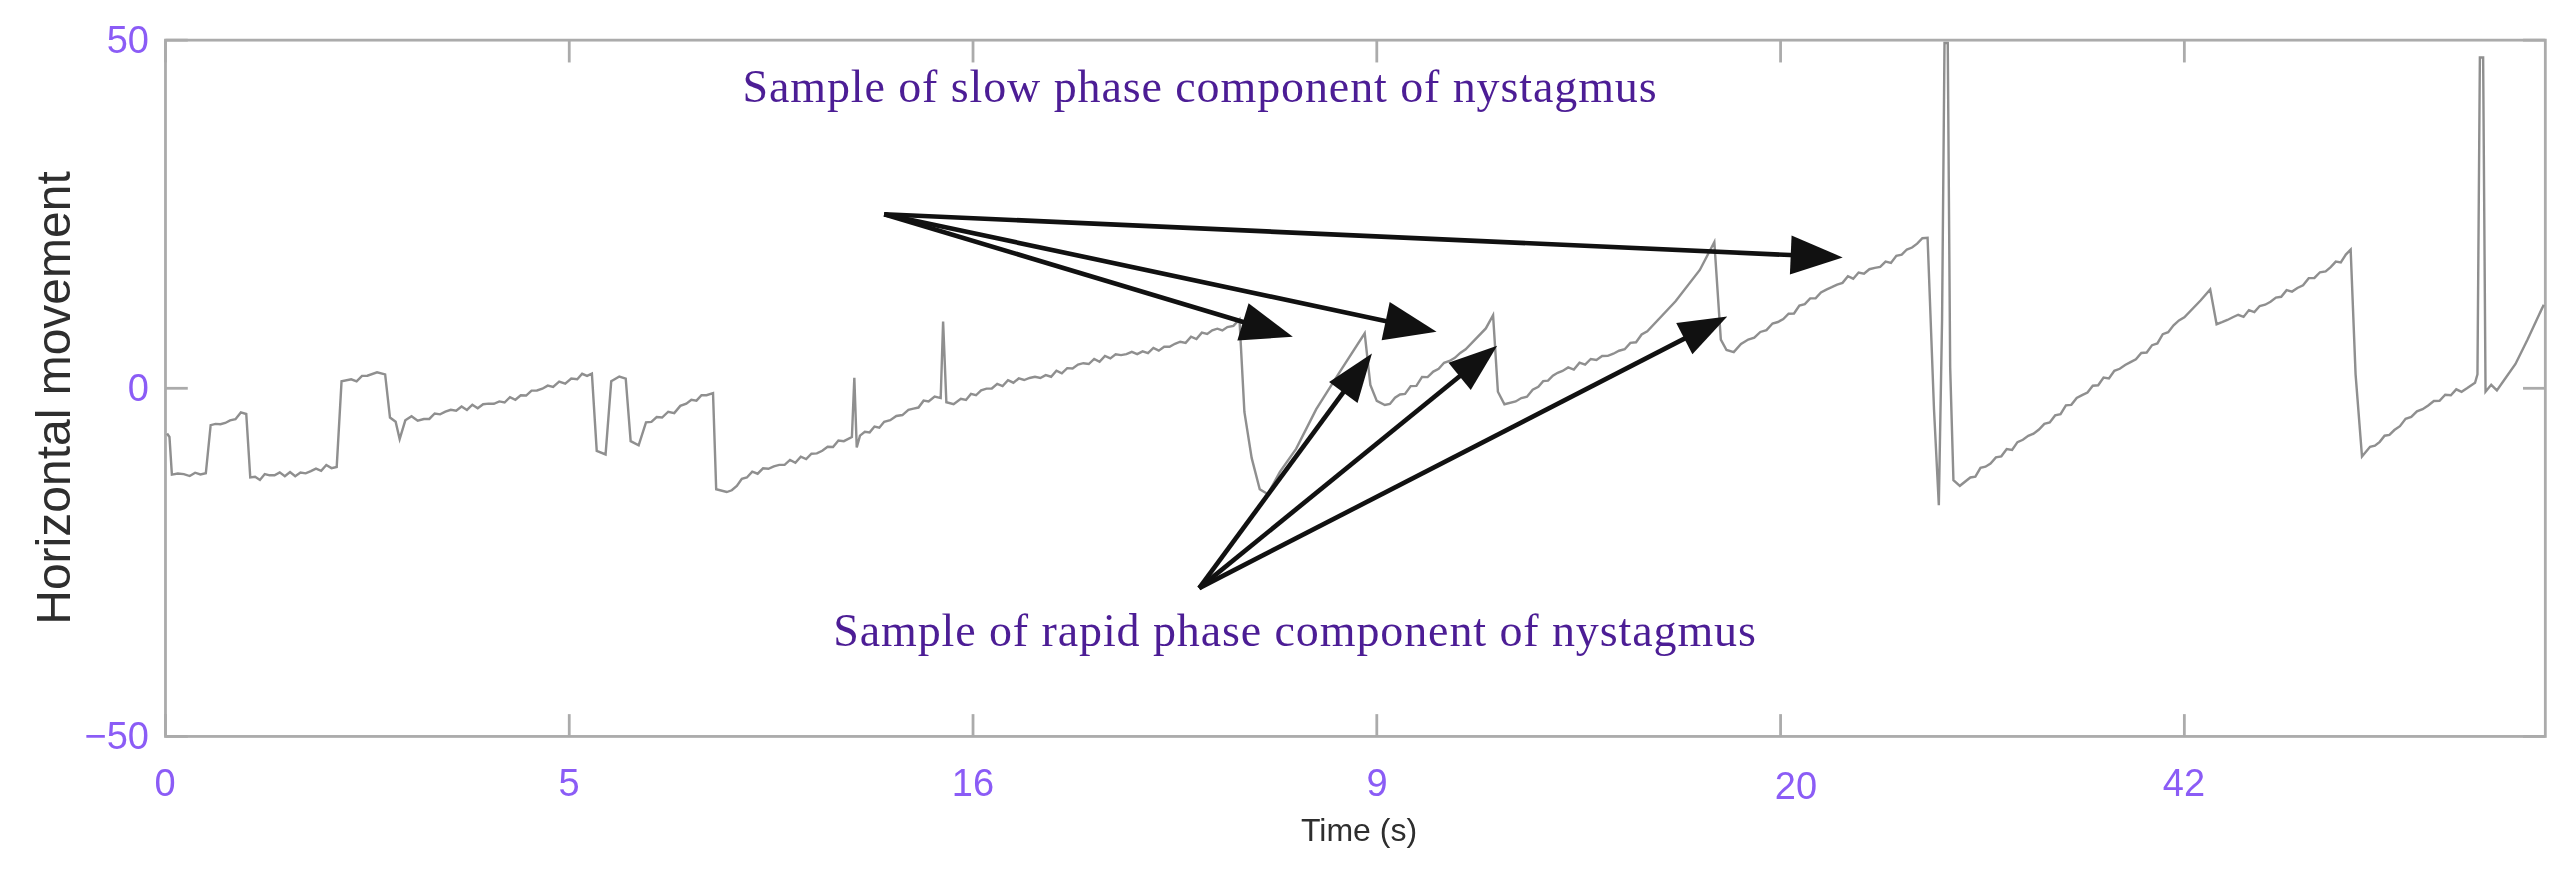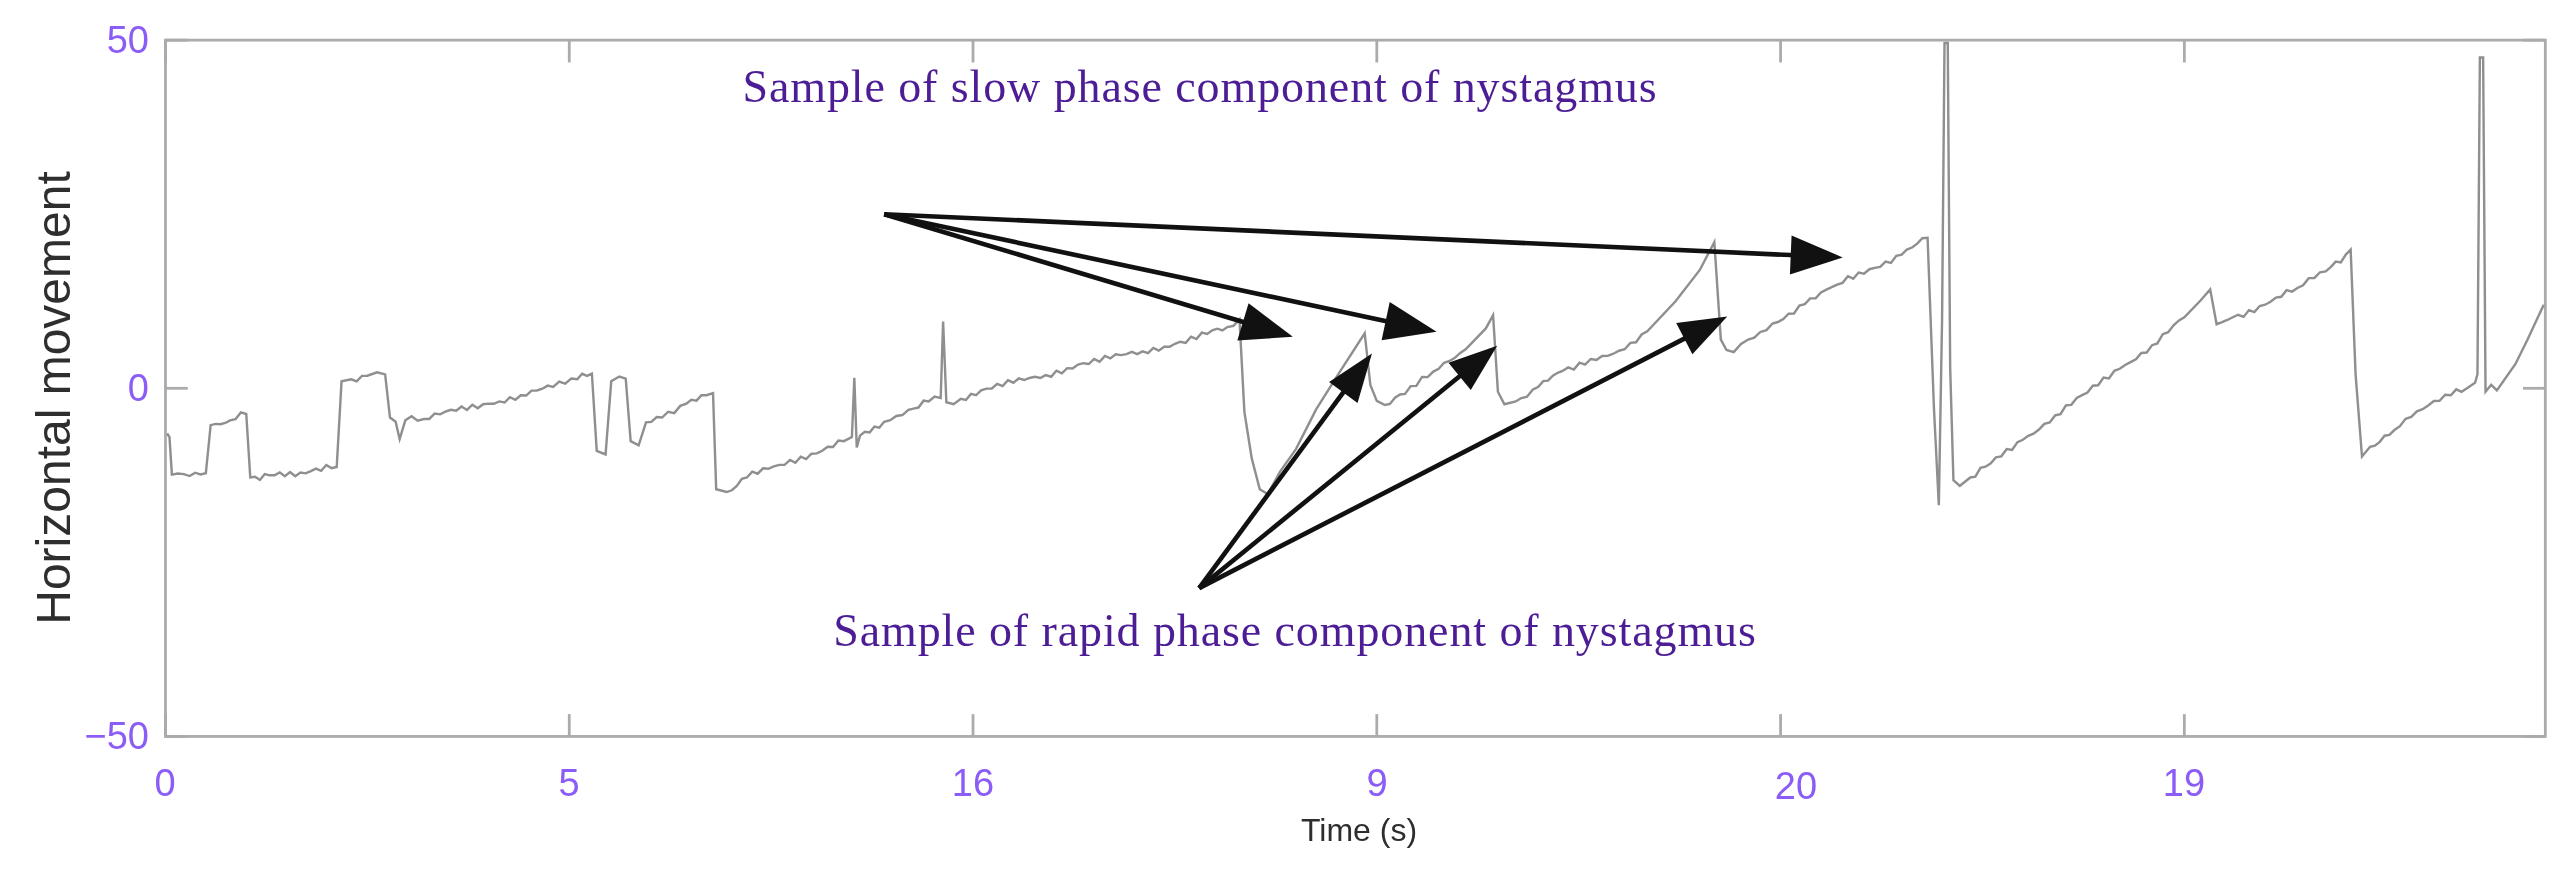--- a/index.html
+++ b/index.html
@@ -68,18 +68,18 @@
 
   <div class="abs-label annotation-text" style="left: 1200px; top: 86px;">Sample of slow phase component of nystagmus</div>
 
   <div class="abs-label annotation-text" style="left: 1261px; top: 630px; margin-left: 34px;">Sample of rapid phase component of nystagmus</div>
 
 <div class="tick-label x" style="left: 165px; top: 783px;">0</div>
     <div class="tick-label x" style="left: 569px; top: 783px;">5</div>
     <div class="tick-label x" style="left: 973px; top: 783px;">16</div>
     <div class="tick-label x" style="left: 1377px; top: 783px;">9</div>
     <div class="tick-label x" style="left: 1781px; top: 786px; margin-left: 15px;">20</div>
-    <div class="tick-label x" style="left: 2184px; top: 783px;">19</div>
+    <div class="tick-label x" style="left: 2184px; top: 783px;">42</div>
     <div class="tick-label y" style="left: 149px; top: 736px; text-align: center;">−50</div>
     <div class="tick-label y" style="left: 149px; top: 388px;">0</div>
     <div class="tick-label y" style="left: 149px; top: 40px;">50</div>
   </div>
 
 
 </body></html>

